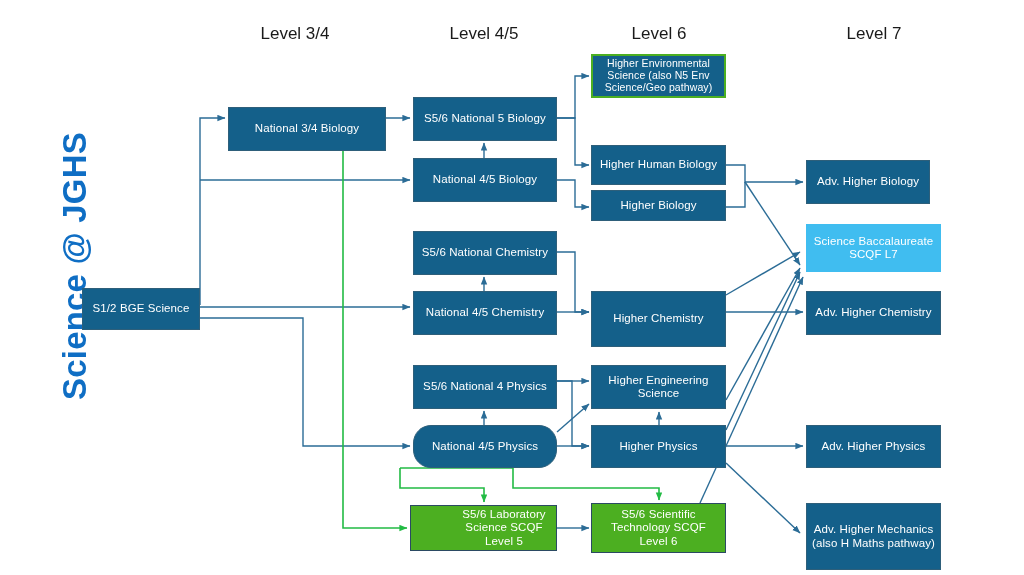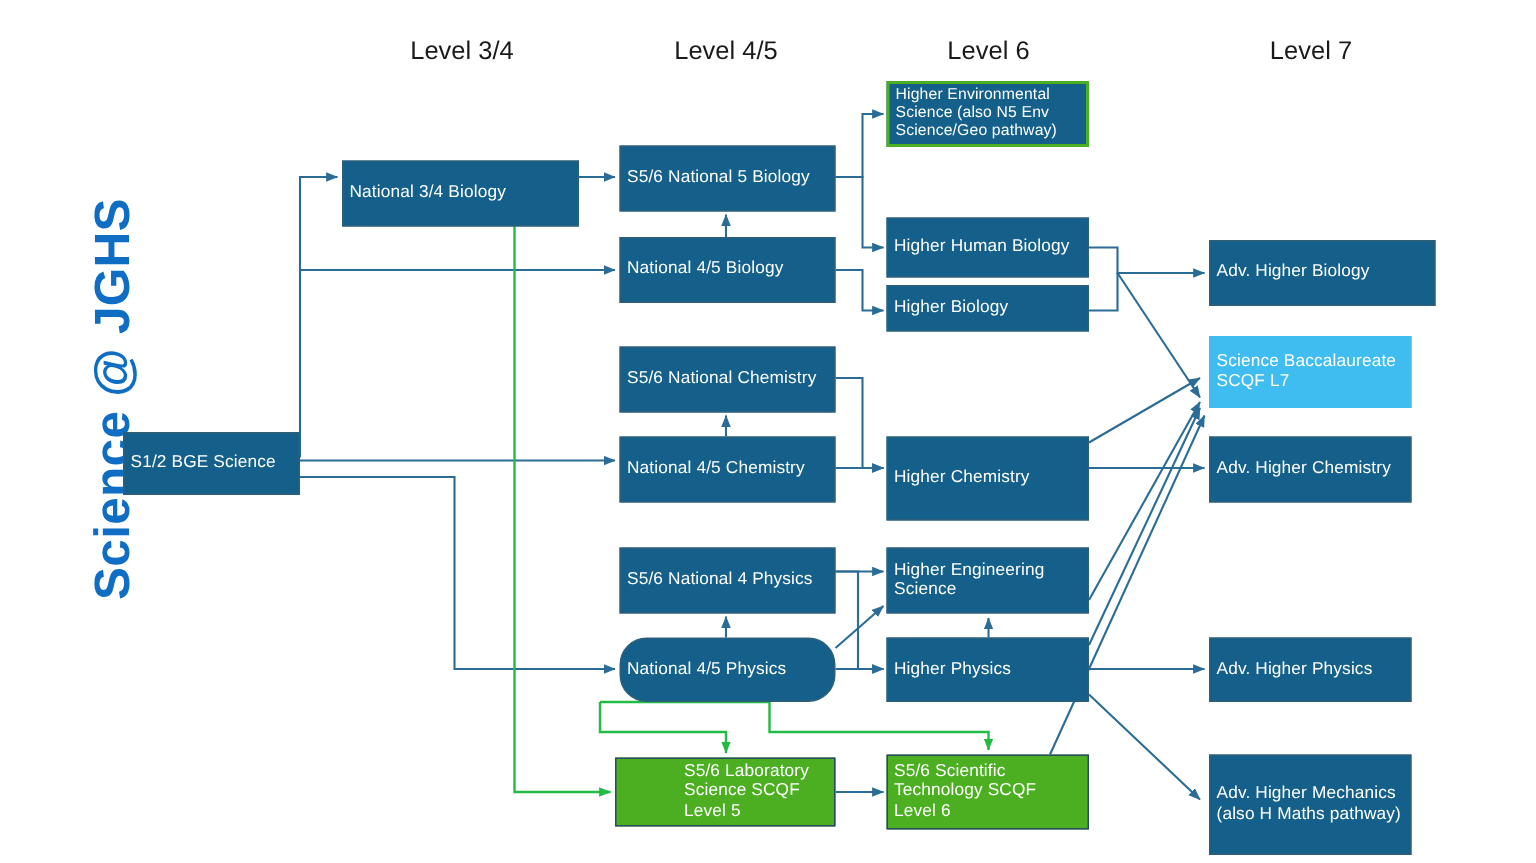--- a/index.html
+++ b/index.html
@@ -21,20 +21,21 @@
     white-space:nowrap;
     font-weight:400;
   }
 
   .node{
     position:absolute;
     box-sizing:border-box;
     display:flex;
     align-items:center;
     justify-content:center;
+    text-align:center;
     color:#ffffff;
     line-height:1.14;
     padding:2px 4px;
     letter-spacing:0.1px;
   }
   .node span{display:block;width:100%;}
 
   .n-blue{ background:#14608a; border:1px solid #2e5f7a; font-size:11.5px; }
   .n-blue-green{ background:#14608a; border:2px solid #4caf21; font-size:10.5px; }
   .n-green{ background:#4caf21; border:1px solid #2b4a63; font-size:11.5px; }
@@ -134,21 +135,21 @@
 
       <path d="M513,468 L513,488 L659,488 L659,500"></path>
     </g>
     <g fill="none" stroke="#22bb44" stroke-width="1.6">
       <path d="M400,468 L513,468"></path>
     </g>
   </svg>
 
   <div class="vtitle" style="left:56px; top:400px; transform:rotate(-90deg);">Science @ JGHS</div>
 
-  <div class="col-head" style="left:238px; top:24px; width:140px;">Level 3/4</div>
+  <div class="col-head" style="left:225px; top:24px; width:140px;">Level 3/4</div>
   <div class="col-head" style="left:414px; top:24px; width:140px;">Level 4/5</div>
   <div class="col-head" style="left:590px; top:24px; width:138px;">Level 6</div>
   <div class="col-head" style="left:805px; top:24px; width:138px;">Level 7</div>
 
   <div class="node n-blue" style="left:82px; top:288px; width:118px; height:42px;">
     <span>S1/2 BGE Science</span>
   </div>
 
   <div class="node n-blue" style="left:228px; top:96px; width:158px; height:44px;margin-top:11px;">
     <span>National 3/4 Biology</span>
@@ -167,21 +168,21 @@
   </div>
 
   <div class="node n-blue" style="left:591px; top:145px; width:135px; height:40px;">
     <span>Higher Human Biology</span>
   </div>
 
   <div class="node n-blue" style="left:591px; top:190px; width:135px; height:31px;">
     <span>Higher Biology</span>
   </div>
 
-  <div class="node n-blue" style="left:806px; top:160px; width:151px; height:44px;">
+  <div class="node n-blue" style="left:806px; top:160px; width:124px; height:44px;">
     <span>Adv. Higher Biology</span>
   </div>
 
   <div class="node n-cyan" style="left:806px; top:224px; width:135px; height:48px;">
     <span>Science Baccalaureate SCQF L7</span>
   </div>
 
   <div class="node n-blue" style="left:413px; top:231px; width:144px; height:44px;">
     <span>S5/6 National Chemistry</span>
   </div>

